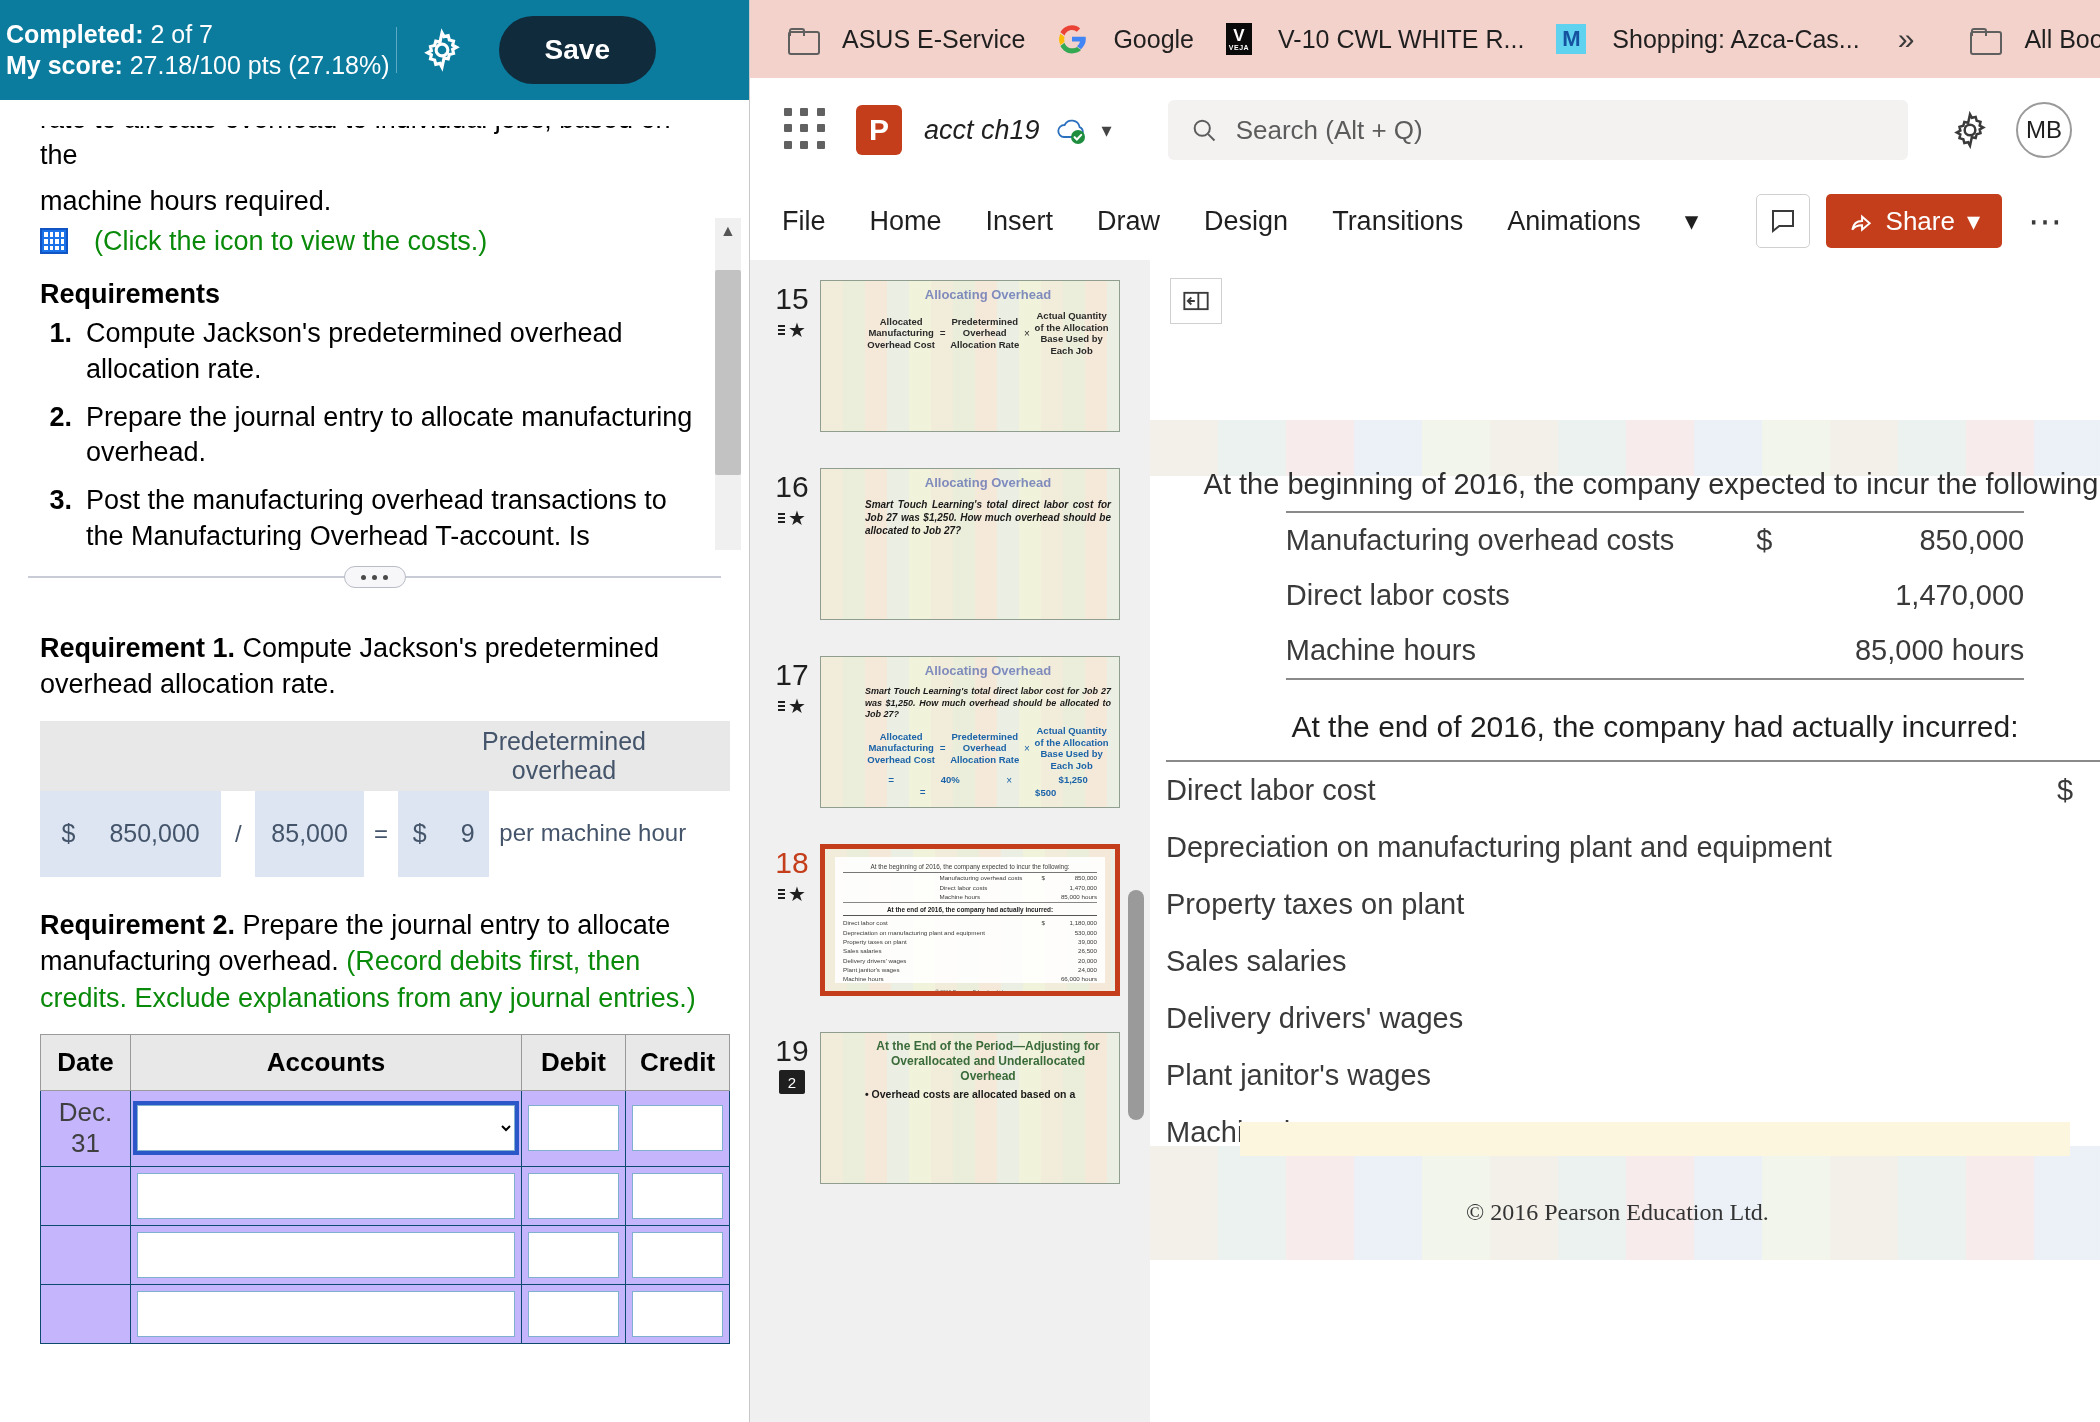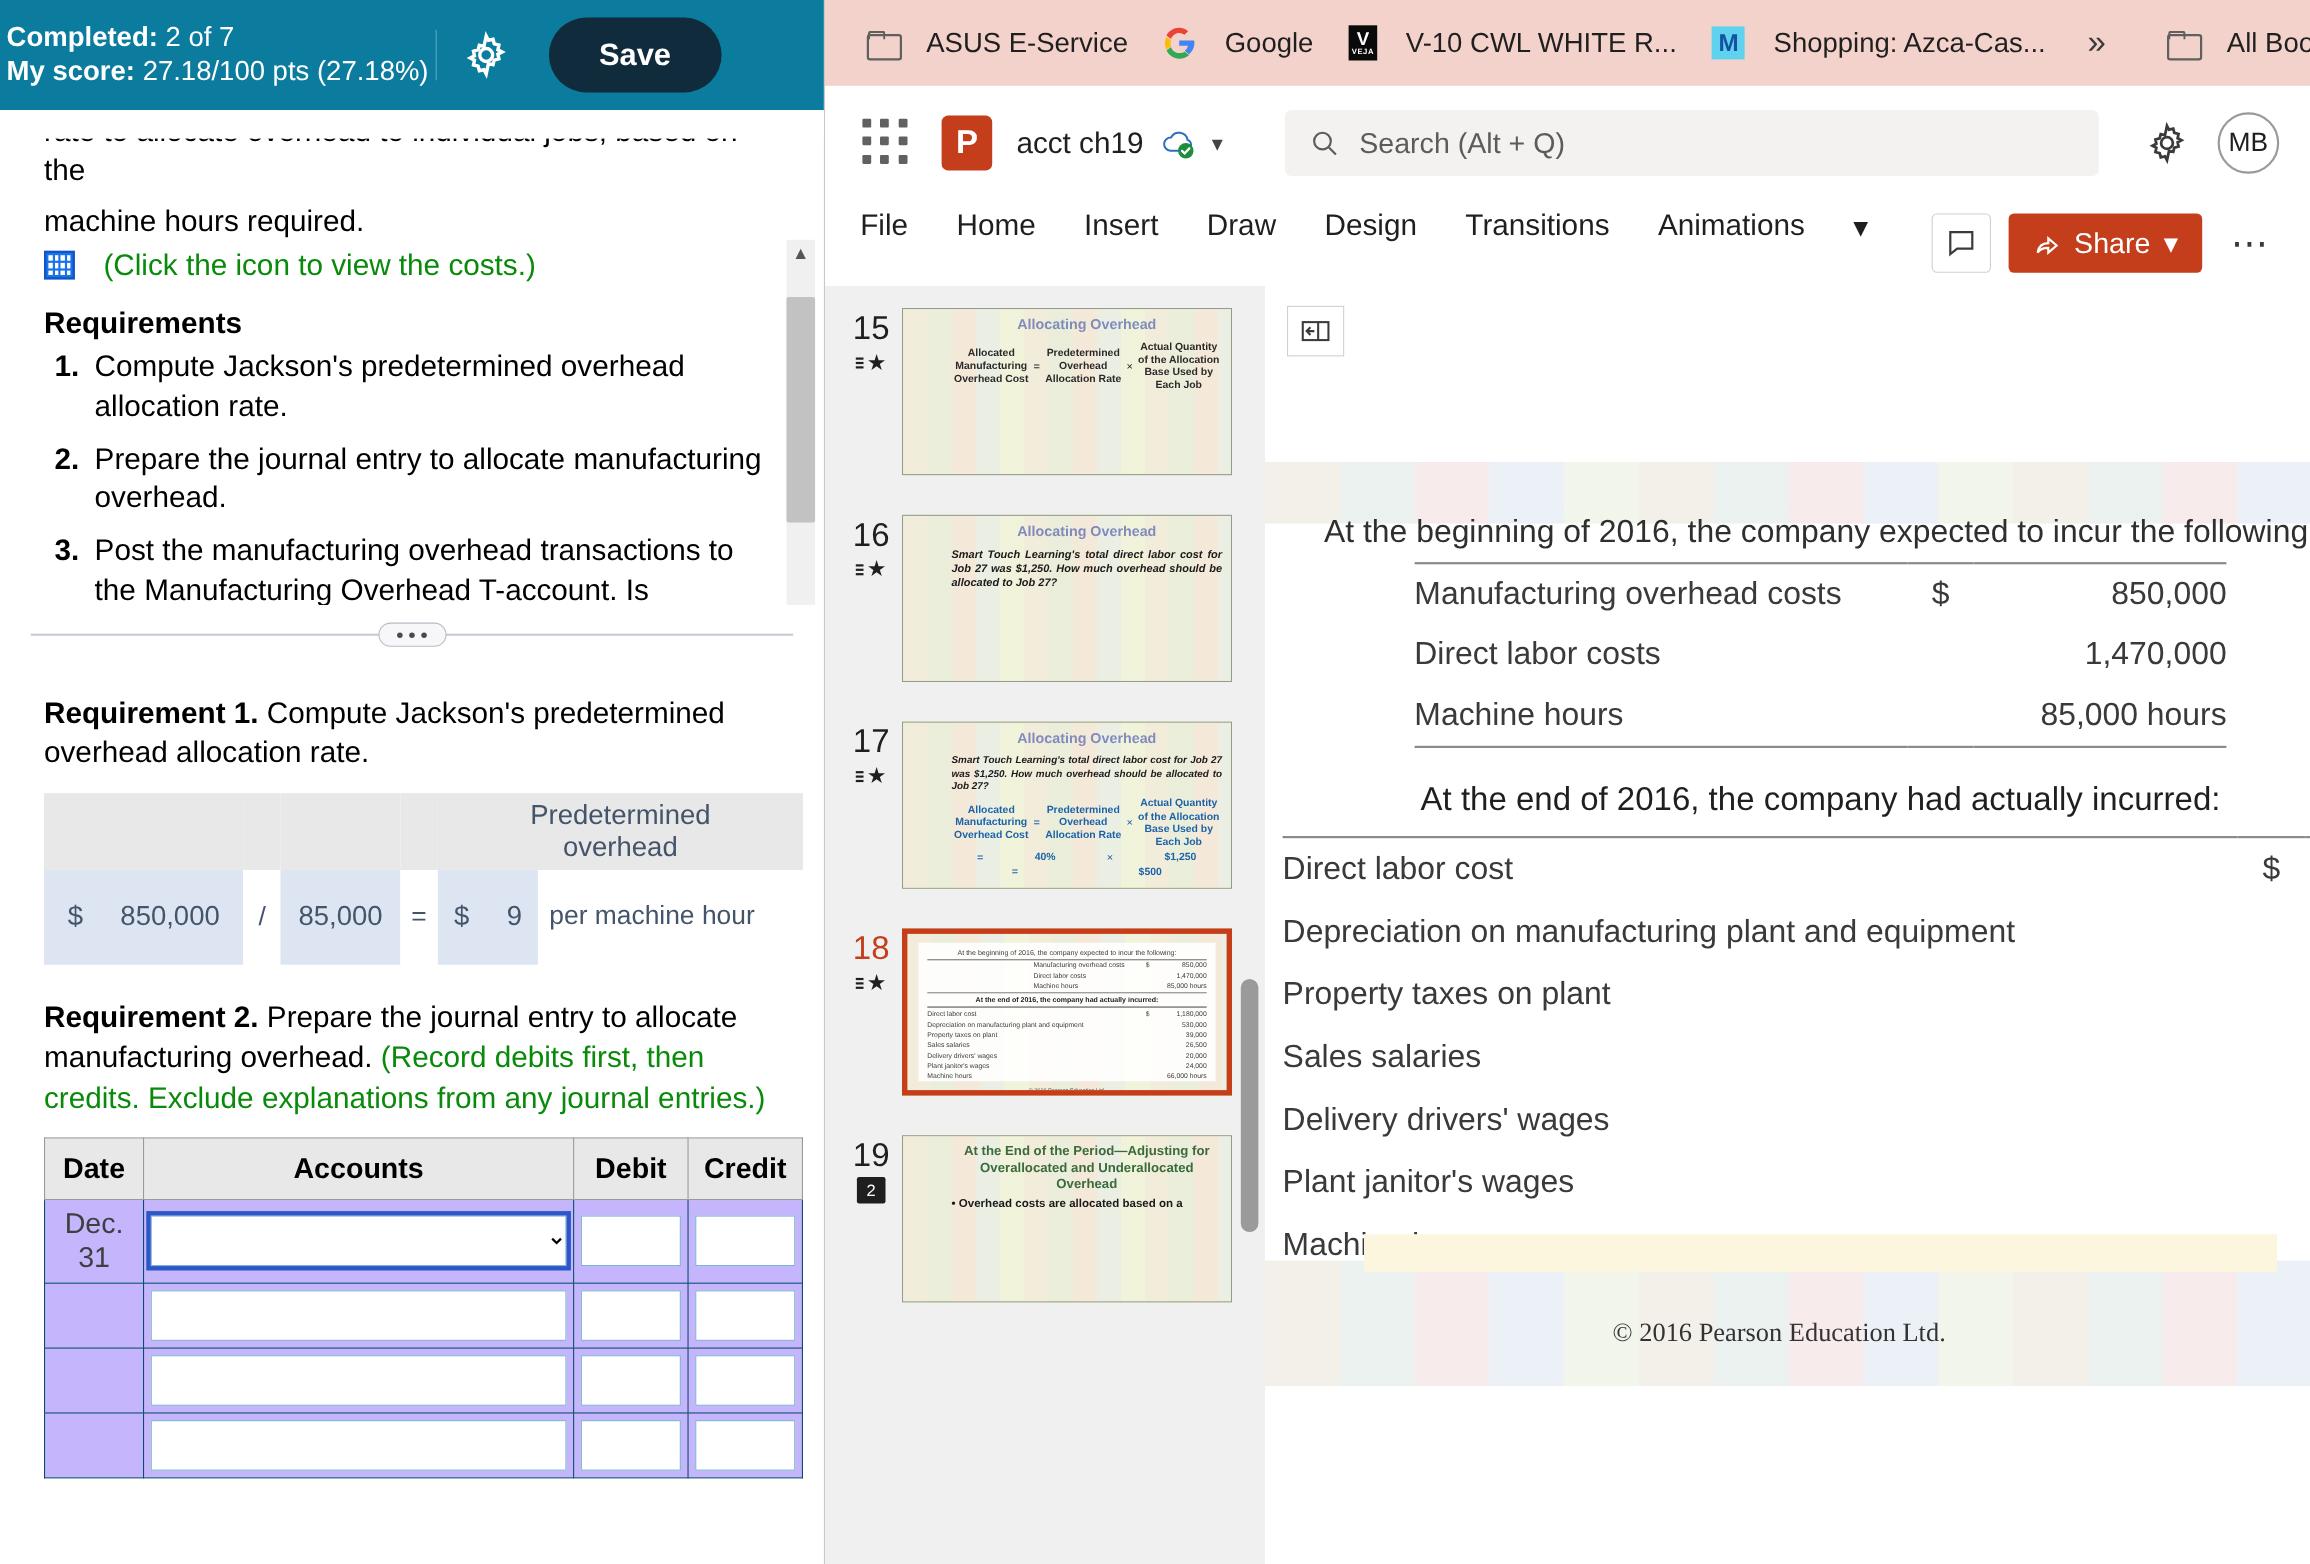--- a/index.html
+++ b/index.html
@@ -183,37 +183,37 @@
     height: 104px; background:#fff; display:flex; align-items:center; padding: 0 20px;
   }
   .waffle { width: 44px; height:44px; display:grid; grid-template-columns: repeat(3,1fr);
             grid-template-rows: repeat(3,1fr); gap:5px; margin-left: 14px; cursor:pointer;}
   .waffle i { width:8px; height:8px; background:#616161; border-radius:1px; display:block;}
   .ppt-logo {
     width: 46px; height:50px; background:#c43e1c; color:#fff; border-radius:6px;
     display:flex; align-items:center; justify-content:center; font-weight:bold; font-size:30px;
     margin-left: 28px;
   }
-  .doc-title { font-size:27px; color:#1f1f1f; margin-left: 22px; white-space:nowrap;}
+  .doc-title { font-size:27px; color:#1f1f1f; margin-left: 22px; white-space:nowrap;font-style:italic;}
   .cloud-ok { width:36px; height:30px; margin-left: 14px; position:relative;}
   .chev-sm { margin-left:12px; font-size:20px; color:#444; cursor:pointer;}
   .search-box {
     margin-left: 56px; flex: 0 0 740px; height:60px; background:#f3f2f1; border-radius:6px;
     display:flex; align-items:center; padding: 0 22px; gap:18px; cursor:text;
   }
   .search-box .ph { color:#5c5c5c; font-size:26px; }
   .topbar-right { margin-left:auto; display:flex; align-items:center; gap: 26px; padding-right: 8px;}
   .gear2 { width:40px; height:40px; cursor:pointer;}
   .avatar {
     width:56px; height:56px; border-radius:50%; border:2px solid #9a9a9a; color:#1f1f1f;
     display:flex; align-items:center; justify-content:center; font-size:24px; cursor:pointer;
   }
 
   .ribbon {
-    height: 78px; display:flex; padding: 0 22px; gap: 0;
+    height: 78px; display:flex; align-items:center; padding: 0 22px; gap: 0;
     background:#fff;
   }
   .tab {
     font-size: 27px; color:#1f1f1f; padding: 8px 22px; cursor:pointer; white-space:nowrap;
   }
   .tab.first { padding-left: 10px; }
   .ribbon-right { margin-left:auto; display:flex; align-items:center; gap: 16px; padding-right:6px;}
   .cmt-btn {
     width:54px; height:54px; border:1px solid #d2d0ce; border-radius:5px;
     display:flex; align-items:center; justify-content:center; cursor:pointer; background:#fff;

